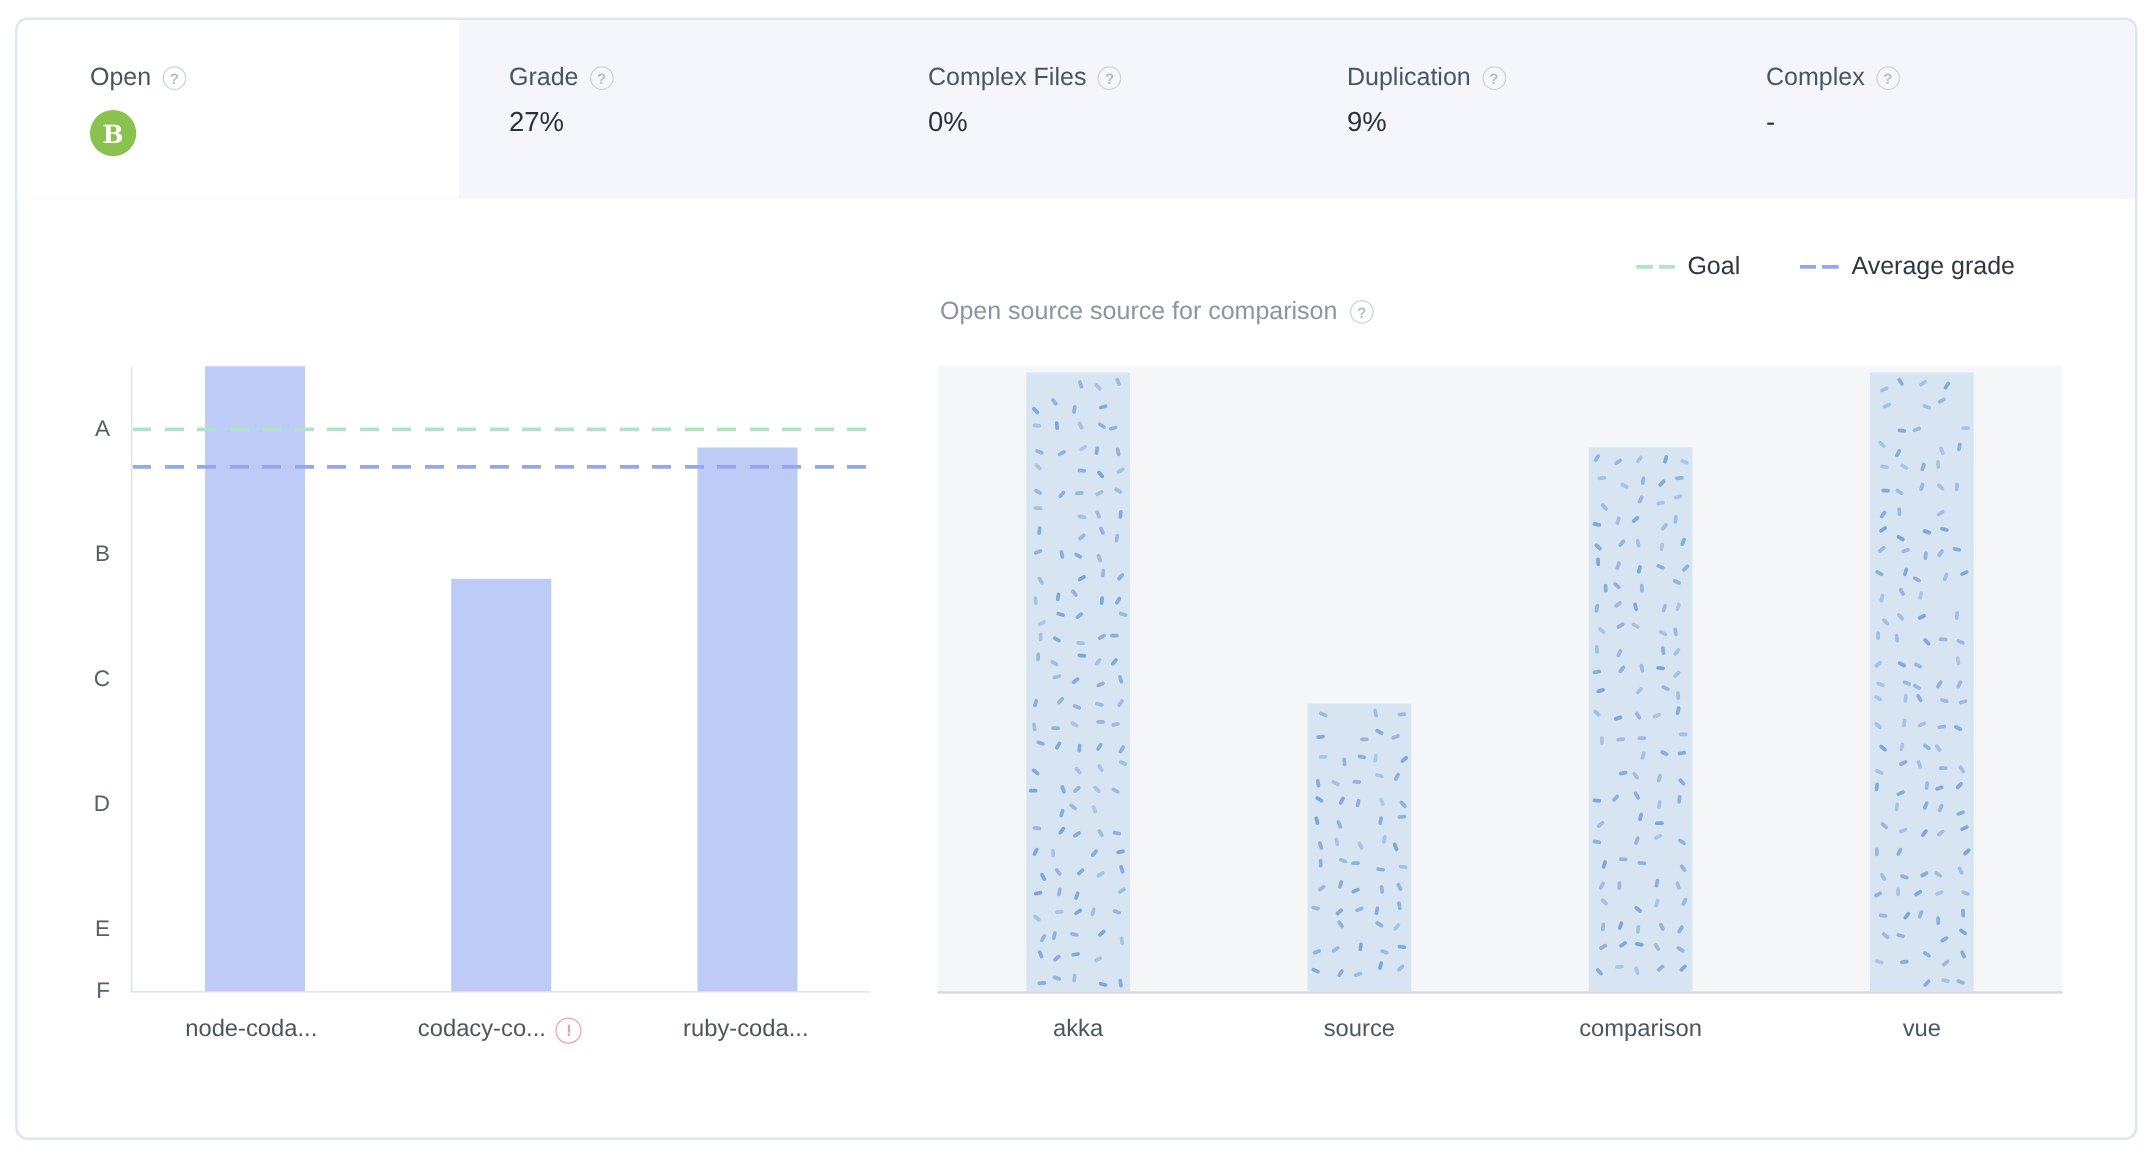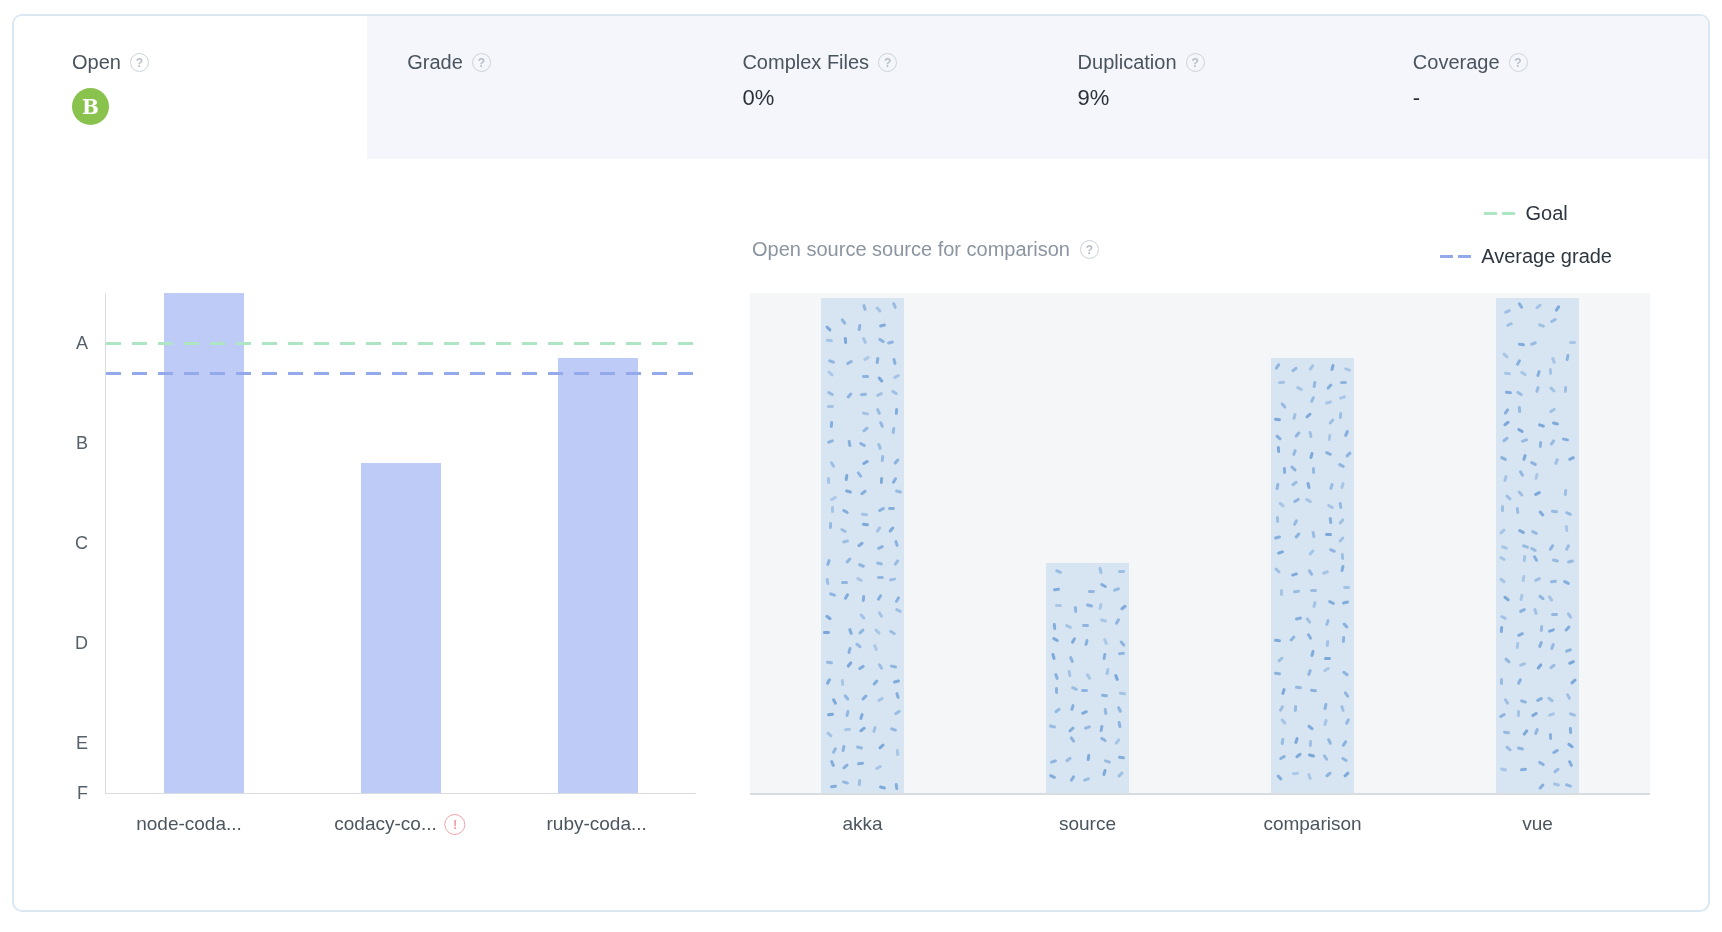--- a/index.html
+++ b/index.html
@@ -29,21 +29,21 @@
     flex:0 0 auto;
   }
   .tab-value{margin-top:11px;font-size:22px;color:#2b3138;}
   .grade-badge{
     margin-top:14px;width:37px;height:37px;border-radius:50%;
     color:#ffffff;display:flex;align-items:center;justify-content:center;
     font-family:"DejaVu Serif", serif;font-weight:bold;font-size:20px;
   }
   
   .chart-area{position:absolute;left:0;top:143px;right:0;bottom:0;}
-  .legend{position:absolute;top:43px;right:96px;display:flex;gap:20px;align-items:center;flex-direction:column;}
+  .legend{position:absolute;top:43px;right:96px;display:flex;gap:48px;align-items:center;}
   .legend-item{display:flex;align-items:center;gap:10px;font-size:20px;color:#2e3640;cursor:pointer;}
   .legend-dash{width:31px;height:3px;flex:0 0 auto;}
   .chart-title{
     position:absolute;left:738px;top:79px;display:flex;align-items:center;gap:10px;
     font-size:20px;color:#8b95a1;
   }
   .grade-axis{position:absolute;left:40px;top:134px;width:34px;height:500px;}
   .ytick{
     position:absolute;right:0;transform:translateY(-50%);
     font-size:18px;color:#566069;
@@ -86,41 +86,42 @@
       <div class="grade-badge" style="background: rgb(138, 194, 78);">
         <span>B</span>
       </div>
     </div>
 
     <div class="tab">
       <div class="tab-label-row">
         <span class="tab-label">Grade</span>
         <span class="help-icon">?</span>
       </div>
+      <div class="tab-value">27%</div>
     </div>
 
     <div class="tab">
       <div class="tab-label-row">
         <span class="tab-label">Complex Files</span>
         <span class="help-icon">?</span>
       </div>
       <div class="tab-value">0%</div>
     </div>
 
     <div class="tab">
       <div class="tab-label-row">
         <span class="tab-label">Duplication</span>
         <span class="help-icon">?</span>
       </div>
       <div class="tab-value">9%</div>
     </div>
 
     <div class="tab">
       <div class="tab-label-row">
-        <span class="tab-label">Coverage</span>
+        <span class="tab-label">Complex</span>
         <span class="help-icon">?</span>
       </div>
       <div class="tab-value">-</div>
     </div>
 
   </div>
 
   <div class="chart-area">
 
     <div class="legend">
@@ -581,21 +582,21 @@
           <i class="speck" style="left: 24.1917px; top: 470.065px; transform: rotate(173deg); opacity: 0.65; background: rgb(90, 145, 207);"></i>
           <i class="speck" style="left: 41.9682px; top: 463.855px; transform: rotate(34deg); opacity: 0.62; background: rgb(90, 145, 207);"></i>
           <i class="speck" style="left: 56.5875px; top: 470.577px; transform: rotate(142deg); opacity: 0.49; background: rgb(90, 145, 207);"></i>
           <i class="speck" style="left: 71.1148px; top: 463.66px; transform: rotate(65deg); opacity: 0.68; background: rgb(90, 145, 207);"></i>
           <i class="speck" style="left: 41.972px; top: 487.266px; transform: rotate(133deg); opacity: 0.66; background: rgb(90, 145, 207);"></i>
           <i class="speck" style="left: 57.4617px; top: 485.414px; transform: rotate(13deg); opacity: 0.41; background: rgb(90, 145, 207);"></i>
           <i class="speck" style="left: 69.1623px; top: 486.412px; transform: rotate(19deg); opacity: 0.55; background: rgb(90, 145, 207);"></i>
         </div>
       </div>
 
-  <div class="cat-label" style="left: 175px;">
+  <div class="cat-label" style="left: 187px;">
         <span>node-coda...</span>
       </div>
       <div class="cat-label" style="left: 386px;">
         <span>codacy-co...</span>
         <span class="warning-icon">!</span>
       </div>
       <div class="cat-label" style="left: 582.667px;">
         <span>ruby-coda...</span>
       </div>
       <div class="cat-label" style="left: 848.5px;">

